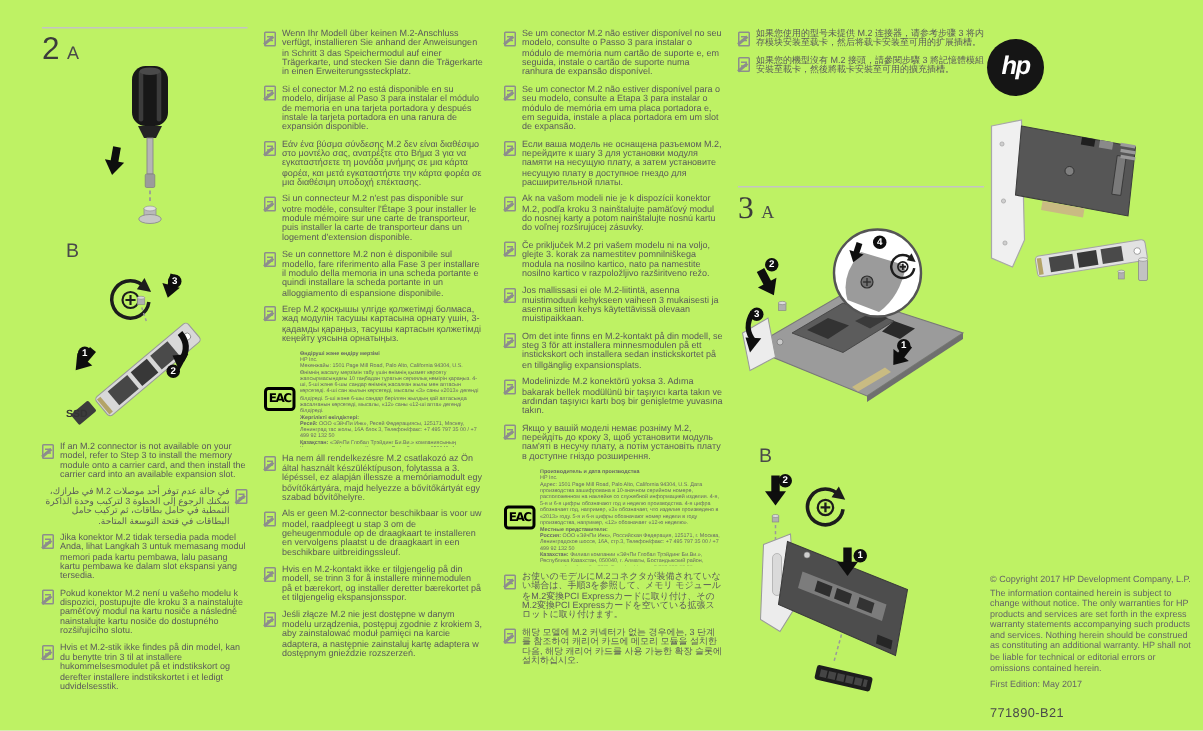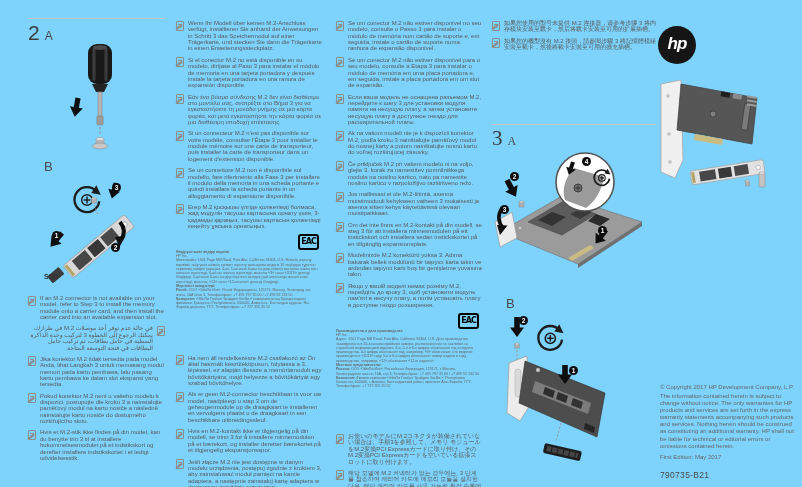--- a/index.html
+++ b/index.html
@@ -1,16 +1,16 @@
 <!DOCTYPE html>
 <html><head>
 <meta charset="utf-8">
 <style>
   html,body{margin:0;padding:0;background:#e9e9e9;}
-  .page{position:relative;width:802px;height:487px;background:#7dd3fc;overflow:hidden;
+  .page{position:relative;width:802px;height:487px;background:#bef264;overflow:hidden;
         font-family:"Liberation Sans",sans-serif;color:#555;}
   .abs{position:absolute;}
   .rule{position:absolute;height:1px;background:#c4c4c4;}
   .step-head{position:absolute;color:#3c3c3c;white-space:nowrap;}
   .step-num{font-size:21px;line-height:21px;}
   .step-sub{font-size:12px;margin-left:5px;color:#4a4a4a;}
   .b-label{position:absolute;font-size:13px;color:#4a4a4a;}
   .ssd-label{position:absolute;font-size:7px;font-weight:bold;color:#333;}
   .badge{position:absolute;width:9px;height:9px;border-radius:50%;background:#0d0d0d;color:#fff;
          font-size:6.5px;line-height:9px;text-align:center;font-weight:bold;}
@@ -19,21 +19,21 @@
   .para.rtl{direction:rtl;text-align:right;}
   .ptext{flex:1;}
   .note{flex:none;width:8px;height:10px;border:1px solid #8d8d8d;border-radius:1px;position:relative;
         margin-right:4px;margin-top:0.5px;box-sizing:border-box;}
   .para.rtl .note{margin-right:0;margin-left:4px;}
   .note::before{content:"";position:absolute;left:1px;right:1px;top:2px;height:1px;background:#8d8d8d;
         box-shadow:0 2.5px 0 #8d8d8d;}
   .note::after{content:"";position:absolute;width:8px;height:1.6px;background:#8d8d8d;
         transform:rotate(-40deg);left:-2px;bottom:1.5px;}
   .eac{margin-bottom:5px;}
-  .eac-row{display:flex;align-items:flex-end;flex-direction:column;}
+  .eac-row{display:flex;align-items:center;}
   .eac-logo{flex:none;width:17px;height:12px;border:2px solid #000;border-radius:3px;font-weight:bold;
         font-size:8px;line-height:12px;text-align:center;letter-spacing:-1px;color:#000;margin-right:3px;
         font-family:"DejaVu Sans",sans-serif;}
   .fine-clip{flex:1;height:64px;overflow:hidden;}
   .fine{font-size:6px;line-height:1.18;color:#666;transform:scale(0.6);transform-origin:0 0;width:166%;}
   .fine .bold{font-weight:bold;}
   .hp-logo{position:absolute;left:658px;top:26px;width:38px;height:38px;border-radius:50%;background:#151515;
         display:flex;align-items:center;justify-content:center;text-align:center;}
   .hp-logo span{color:#fff;font-weight:bold;font-style:italic;font-size:17px;letter-spacing:-1px;
         transform:translateY(-1px);}
@@ -417,16 +417,16 @@
     <g>
       <rect x="104" y="99" width="6" height="14" rx="1" fill="#c2c2c2" stroke="#858585" stroke-width="0.5"></rect>
       <ellipse cx="107" cy="99" rx="3" ry="1.2" fill="#e6e6e6" stroke="#858585" stroke-width="0.4"></ellipse>
     </g>
   </svg>
 
   <div class="footer">
     <div class="copy">© Copyright 2017 HP Development Company, L.P.</div>
     <div>The information contained herein is subject to change without notice. The only warranties for HP products and services are set forth in the express warranty statements accompanying such products and services. Nothing herein should be construed as constituting an additional warranty. HP shall not be liable for technical or editorial errors or omissions contained herein.</div>
     <div class="edition">First Edition: May 2017</div>
-    <div class="part">790735-B21</div>
+    <div class="part">771890-B21</div>
   </div>
 
 </div>
 
 </body></html>

